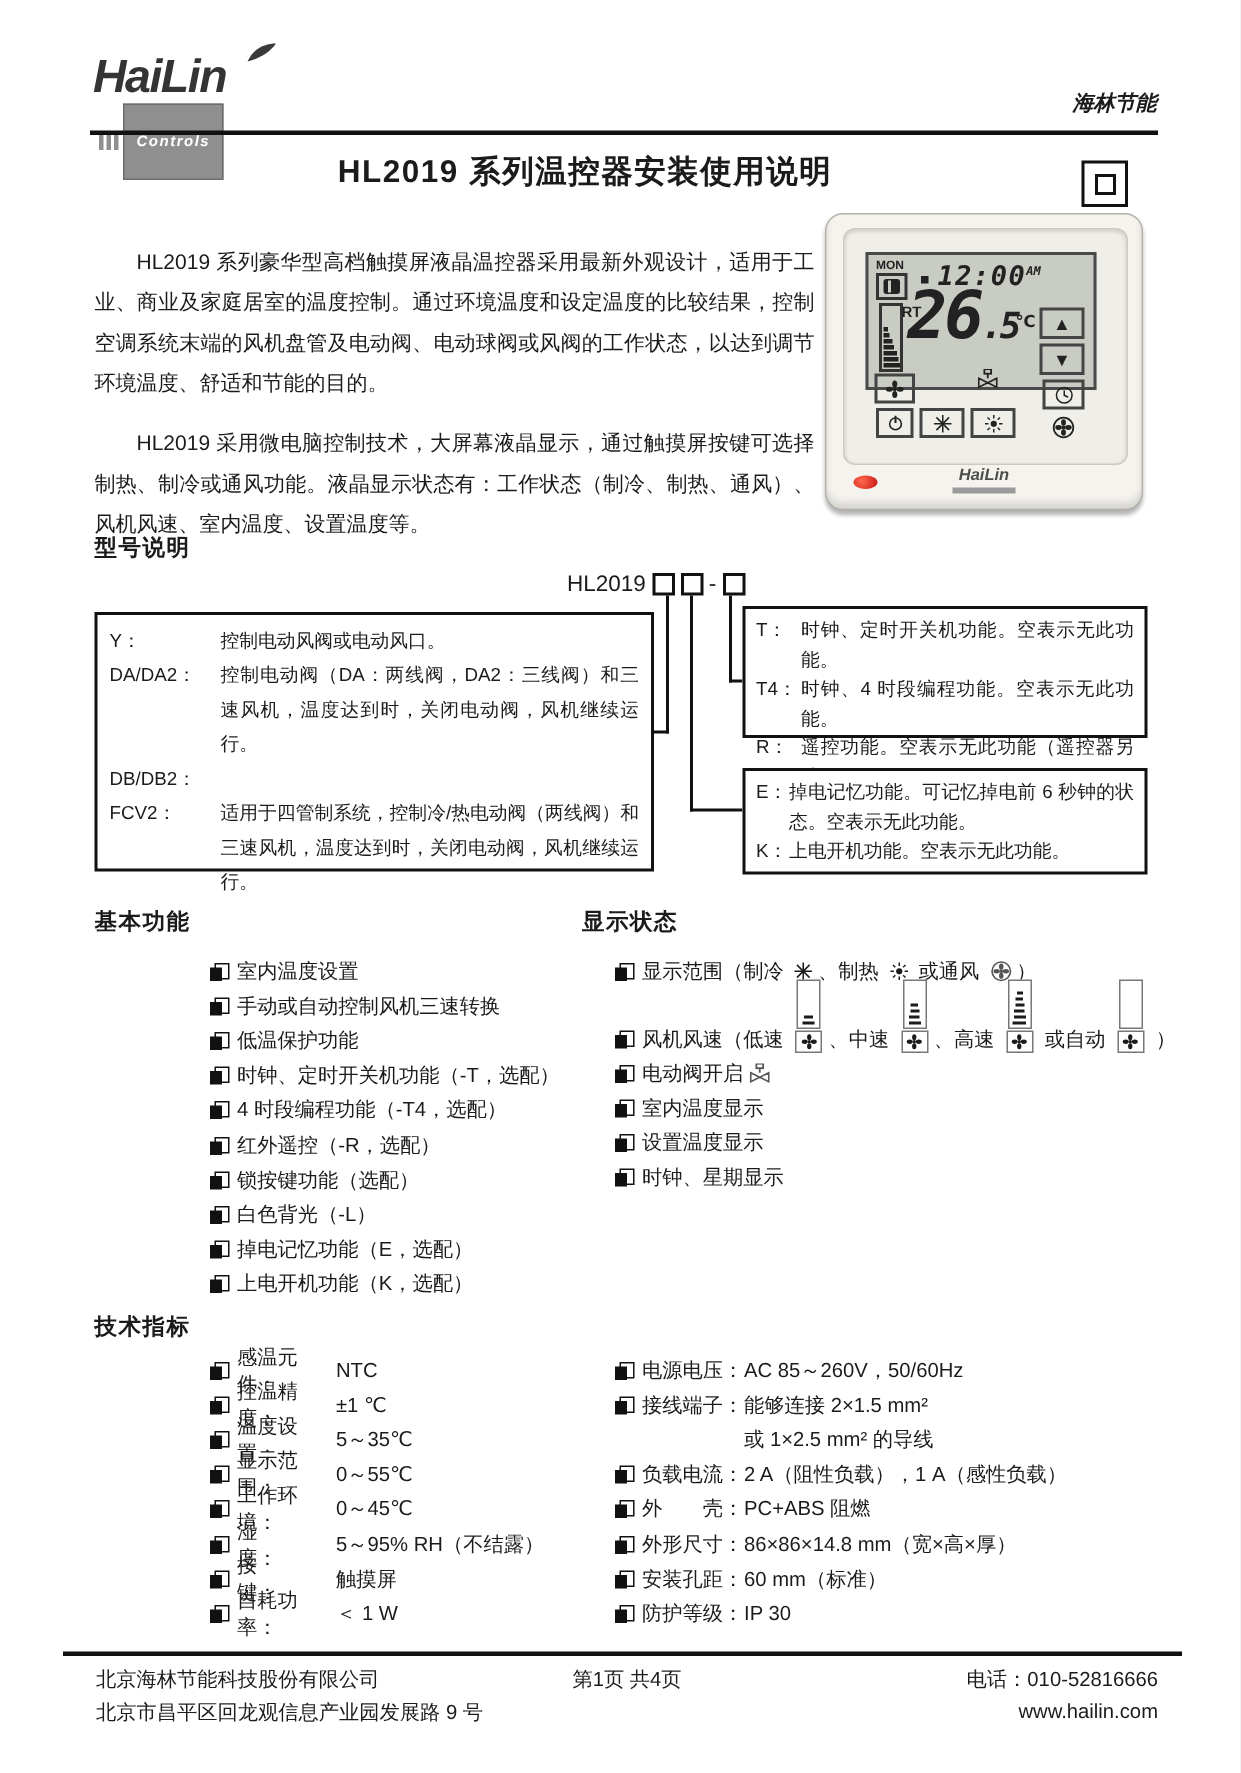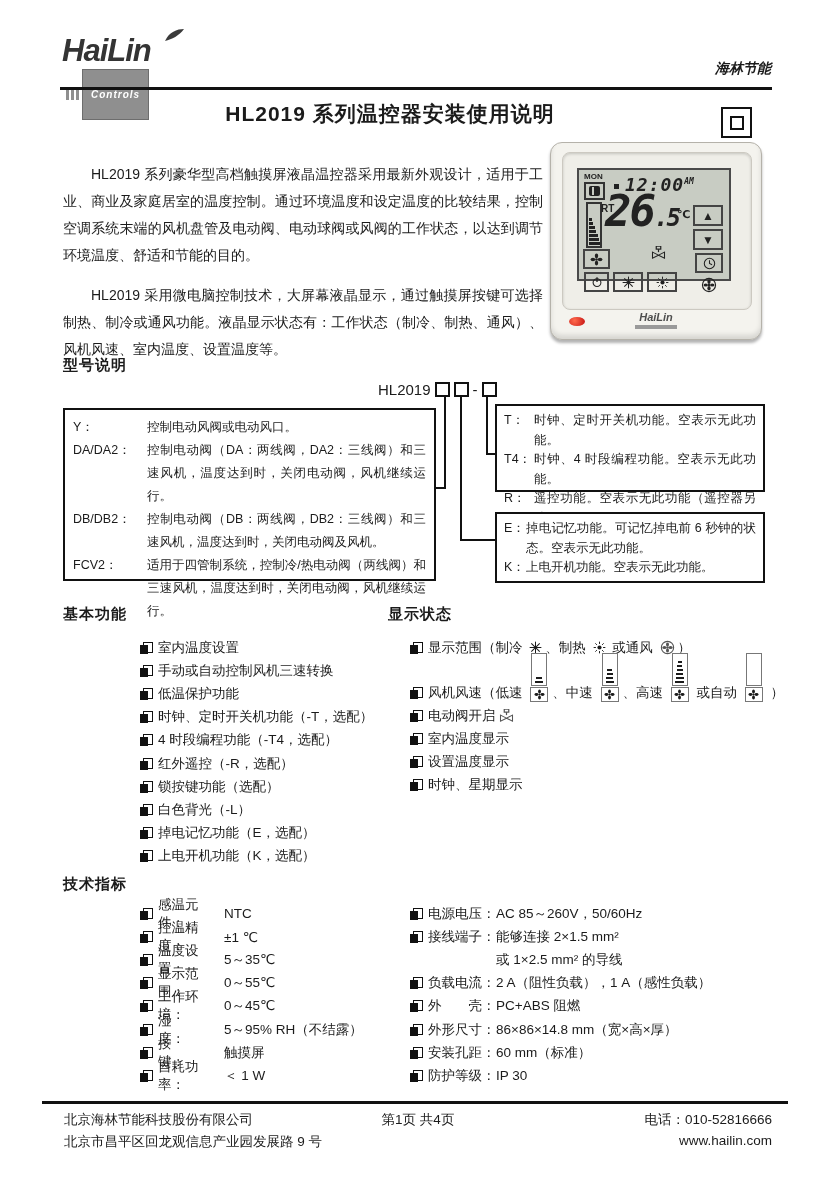--- a/index.html
+++ b/index.html
@@ -22,21 +22,21 @@
   .classii i { display:block; width:14px; height:14px; border:2.5px solid #111; }
 
   
   .intro { position:absolute; left:63px; top:161px; width:480px; font-size:14px; line-height:27px; text-align:justify; }
   .intro p { text-indent:2em; }
   .intro p + p { margin-top:13px; }
 
   
   .thermo { position:absolute; left:550px; top:142px; width:212px; height:198px; background:#f4f3ee; border:1px solid #b5b2aa; border-radius:12px; box-shadow:0 3px 3px rgba(0,0,0,.3), inset 0 -4px 5px rgba(0,0,0,.12); }
   .thermo-frame { position:absolute; left:11px; top:9px; width:190px; height:158px; background:#efeee8; border:1px solid #ccc9c1; border-radius:8px; box-shadow:inset 0 1px 3px rgba(0,0,0,.18); }
-  .lcd { position:absolute; left:26px; top:25px; width:154px; height:113px; background:#c8ccc3; border:2px solid #4a4a4a; }
+  .lcd { position:absolute; left:26px; top:25px; width:154px; height:92px; background:#c8ccc3; border:2px solid #4a4a4a; }
   .lcd * { color:#222; }
   .lcd-day { position:absolute; left:5px; top:2px; font-size:8px; font-weight:bold; }
   .lcd-pwrbox { position:absolute; left:5px; top:12px; width:21px; height:18px; border:2px solid #333; display:flex; align-items:center; justify-content:center; }
   .lcd-pwrbox i { display:block; width:11px; height:10px; background:#222; border-radius:2px; position:relative; }
   .lcd-pwrbox i::after { content:""; position:absolute; left:3px; top:1px; width:2px; height:8px; background:#c8ccc3; }
   .lcd-dot { position:absolute; left:35px; top:14px; width:5px; height:5px; background:#222; }
   .lcd-time { position:absolute; left:46px; top:4px; font-family:"DejaVu Sans Mono",monospace; font-style:italic; font-weight:bold; font-size:18px; letter-spacing:1px; }
   .lcd-ampm { font-size:8px; vertical-align:super; letter-spacing:0; }
   .lcd-rt { position:absolute; left:22px; top:33px; font-size:10px; font-weight:bold; }
   .lcd-temp { position:absolute; left:26px; top:17px; font-family:"DejaVu Sans Mono",monospace; font-style:italic; font-weight:bold; font-size:44px; line-height:48px; letter-spacing:-2px;text-align:right; }
@@ -254,21 +254,20 @@
     <div class="drow">
         <span class="dl">Y：</span>
         <span class="dt">控制电动风阀或电动风口。</span>
       </div>
     <div class="drow">
         <span class="dl">DA/DA2：</span>
         <span class="dt">控制电动阀（DA：两线阀，DA2：三线阀）和三速风机，温度达到时，关闭电动阀，风机继续运行。</span>
       </div>
     <div class="drow">
         <span class="dl">DB/DB2：</span>
-        <span class="dt">控制电动阀（DB：两线阀，DB2：三线阀）和三速风机，温度达到时，关闭电动阀及风机。</span>
       </div>
     <div class="drow">
         <span class="dl">FCV2：</span>
         <span class="dt">适用于四管制系统，控制冷/热电动阀（两线阀）和三速风机，温度达到时，关闭电动阀，风机继续运行。</span>
       </div>
   </div>
 
   <div class="dbox box-rt">
     <div class="drow">
         <span class="dl">T：</span>

